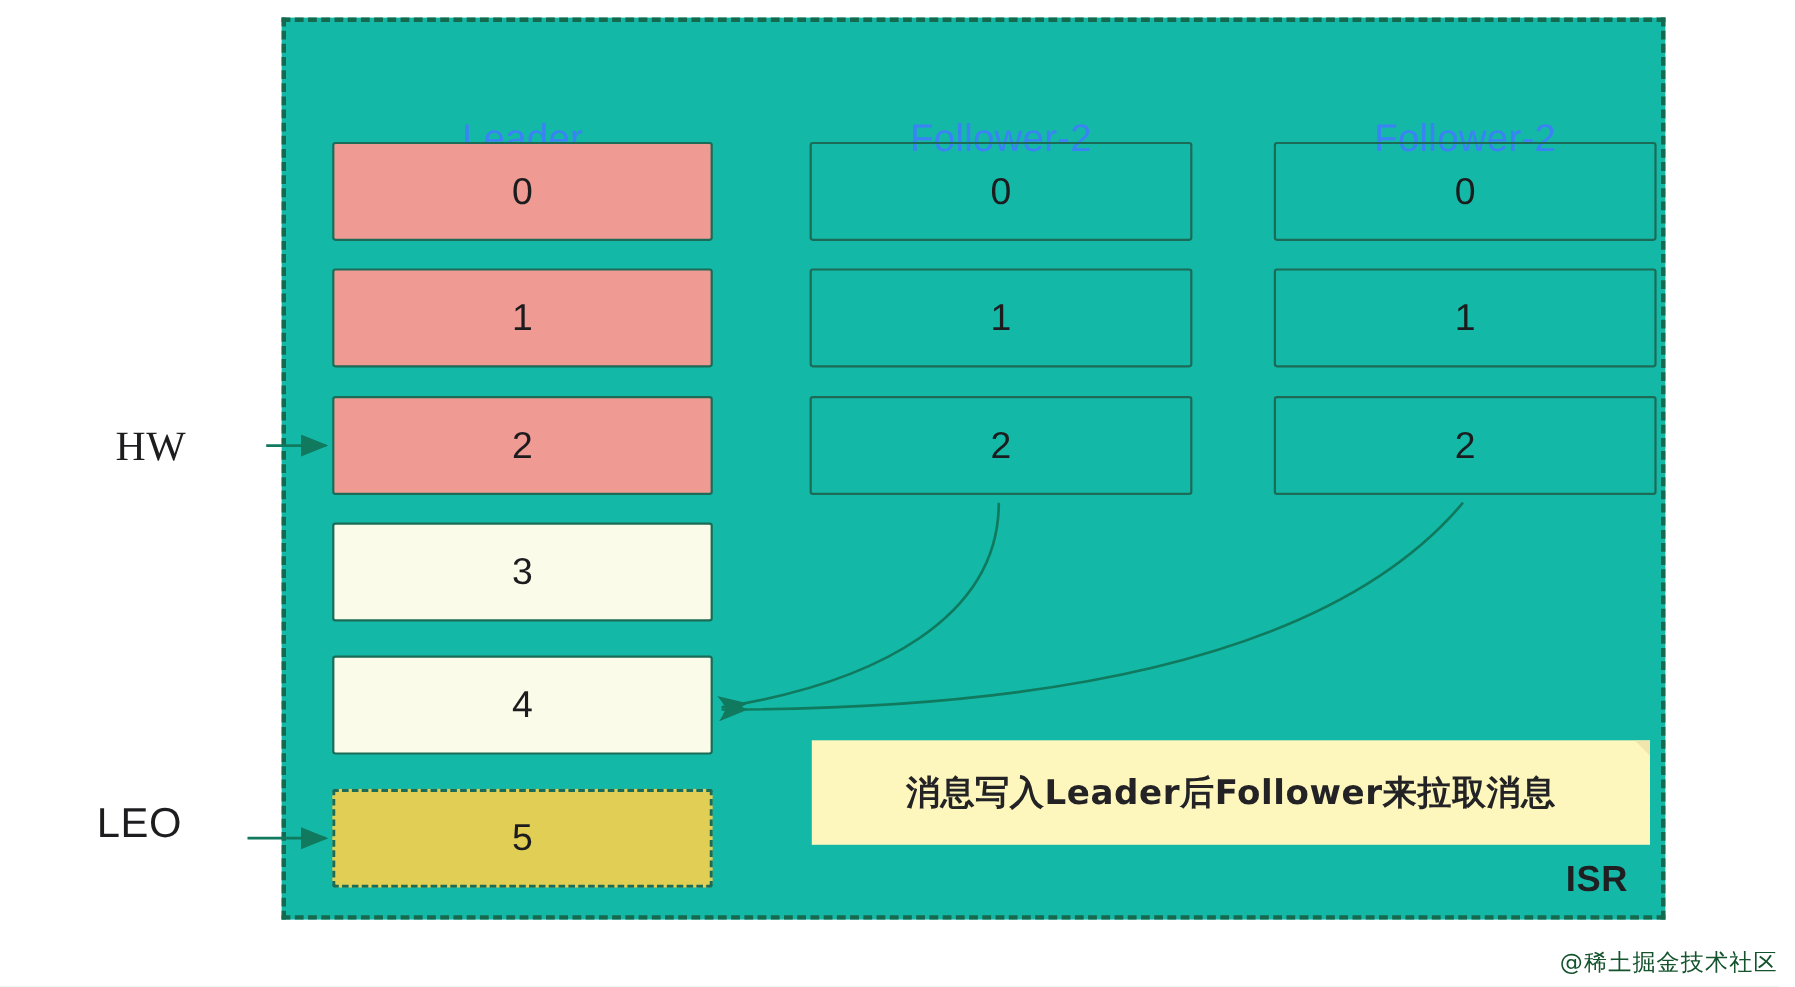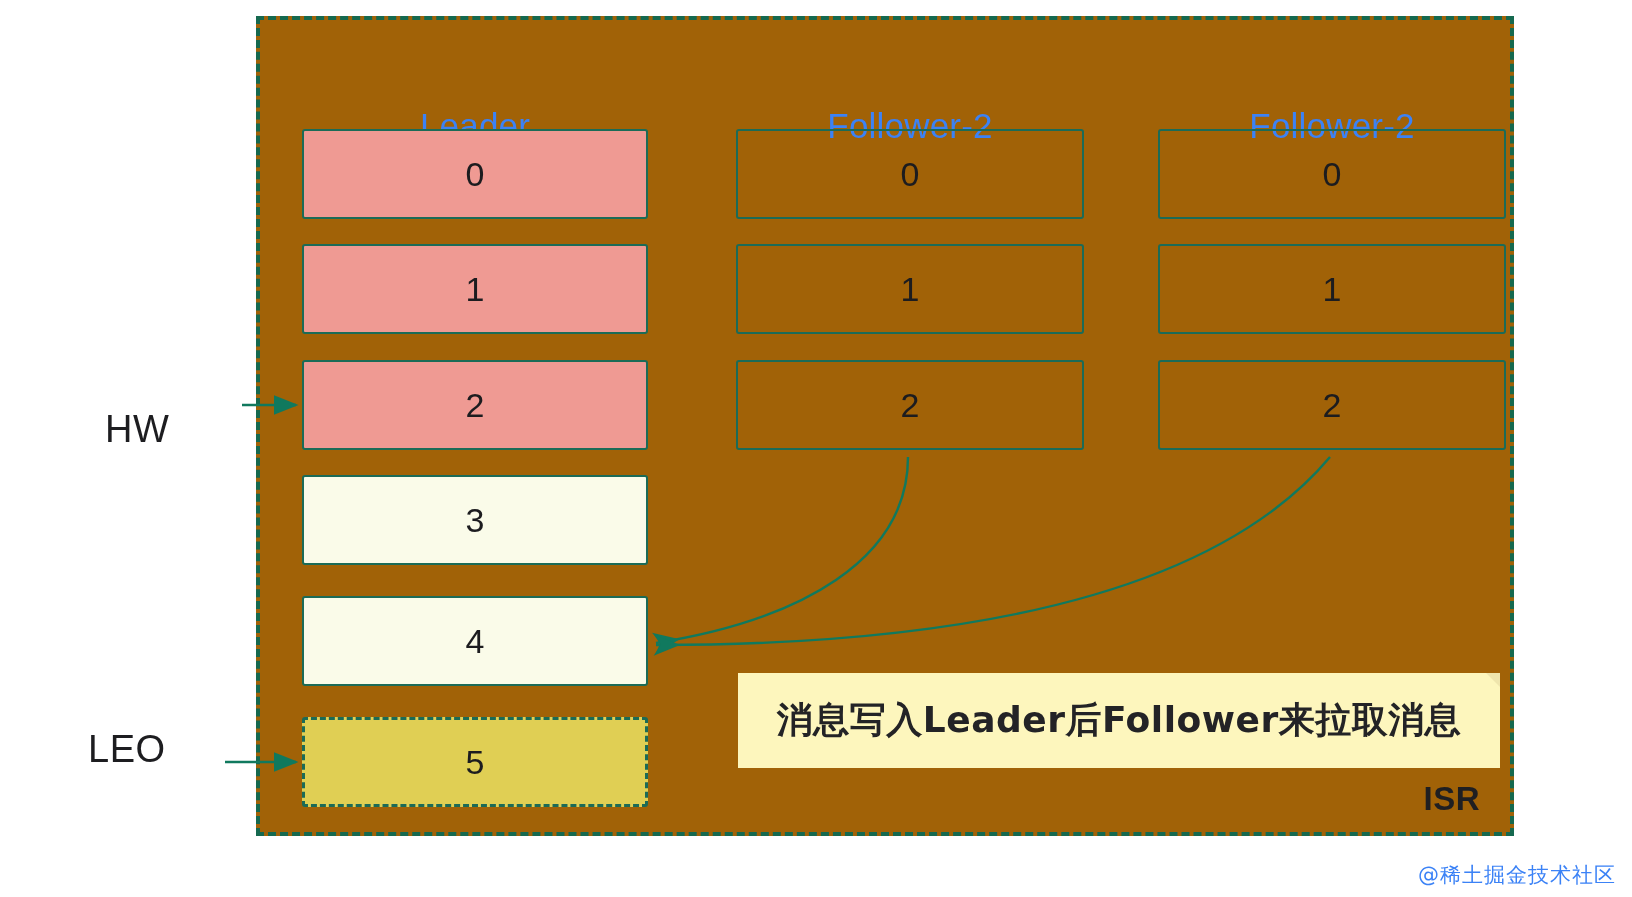--- a/index.html
+++ b/index.html
@@ -22,21 +22,21 @@
     height: 897px;
   }
 
   
   .isr-box {
     position: absolute;
     left: 256px;
     top: 16px;
     width: 1258px;
     height: 820px;
-    background: #a16207;
+    background: #14b8a6;
     border: 4px dashed #15694f;
     box-sizing: border-box;
   }
 
   .isr-label {
     position: absolute;
     right: 30px;
     bottom: 14px;
     font-size: 33px;
     font-weight: 700;
@@ -93,21 +93,21 @@
   .r5 { top: 717px; }
 
   
   .side-label {
     position: absolute;
     font-size: 38px;
     font-weight: 400;
     color: #1d1d20;
     letter-spacing: 0.5px;
   }
-  .side-label.hw  { left: 105px; top: 408px; }
+  .side-label.hw  { left: 105px; top: 384px; font-family: Liberation Serif, serif; }
   .side-label.leo { left: 88px;  top: 728px; }
 
   
   .note {
     position: absolute;
     left: 738px;
     top: 673px;
     width: 762px;
     height: 95px;
     background: #fdf6bd;
@@ -118,34 +118,34 @@
   .note-fold {
     position: absolute;
     right: 0;
     top: 0;
     width: 14px;
     height: 14px;
     background: #efe5ad;
     clip-path: polygon(0 0, 100% 0, 100% 100%);
   }
   .note-text {
-    font-size: 36px;
+    font-size: 31px;
     font-weight: 700;
     color: #232326;
     letter-spacing: 0.5px;
     font-family: "DejaVu Sans", "Liberation Sans", sans-serif;
   }
 
   
   .watermark {
     position: absolute;
     right: 16px;
     bottom: 8px;
     font-size: 21px;
-    color: #3b82f6;
+    color: #14532d;
     font-family: "DejaVu Sans", "Liberation Sans", sans-serif;
     letter-spacing: 1px;
   }
 
   .arrows {
     position: absolute;
     left: 0; top: 0;
     width: 1632px;
     height: 897px;
     pointer-events: none;

